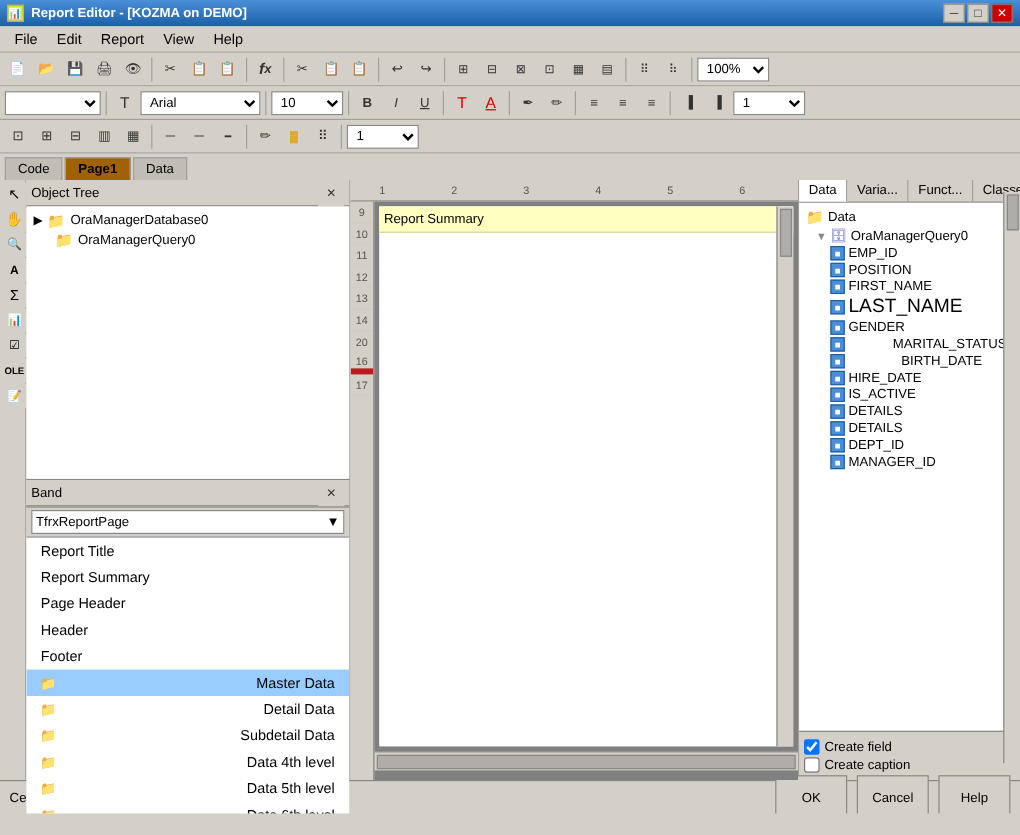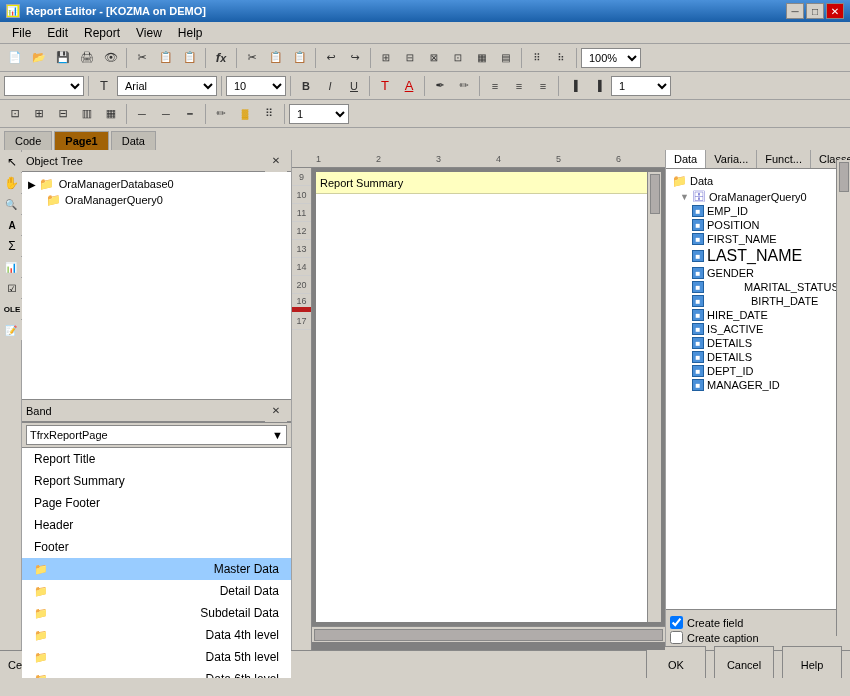--- a/index.html
+++ b/index.html
@@ -481,21 +481,21 @@
       </div>
 
       <div class="dropdown-menu" style="position:relative; top:0; left:0; width:100%; box-shadow:none; border:none; border-top:1px solid #888; overflow-y:auto; flex:1;">
         <div class="dropdown-item">
           <span>Report Title</span>
         </div>
         <div class="dropdown-item">
           <span>Report Summary</span>
         </div>
         <div class="dropdown-item">
-          <span>Page Footer</span>
+          <span>Page Header</span>
         </div>
         <div class="dropdown-item">
           <span>Header</span>
         </div>
         <div class="dropdown-item">
           <span>Footer</span>
         </div>
         <div class="dropdown-item" style="background:#99ccff; display:flex; align-items:center; gap:6px;">
           <span class="menu-folder-icon">📁</span>
           <span>Master Data</span>

